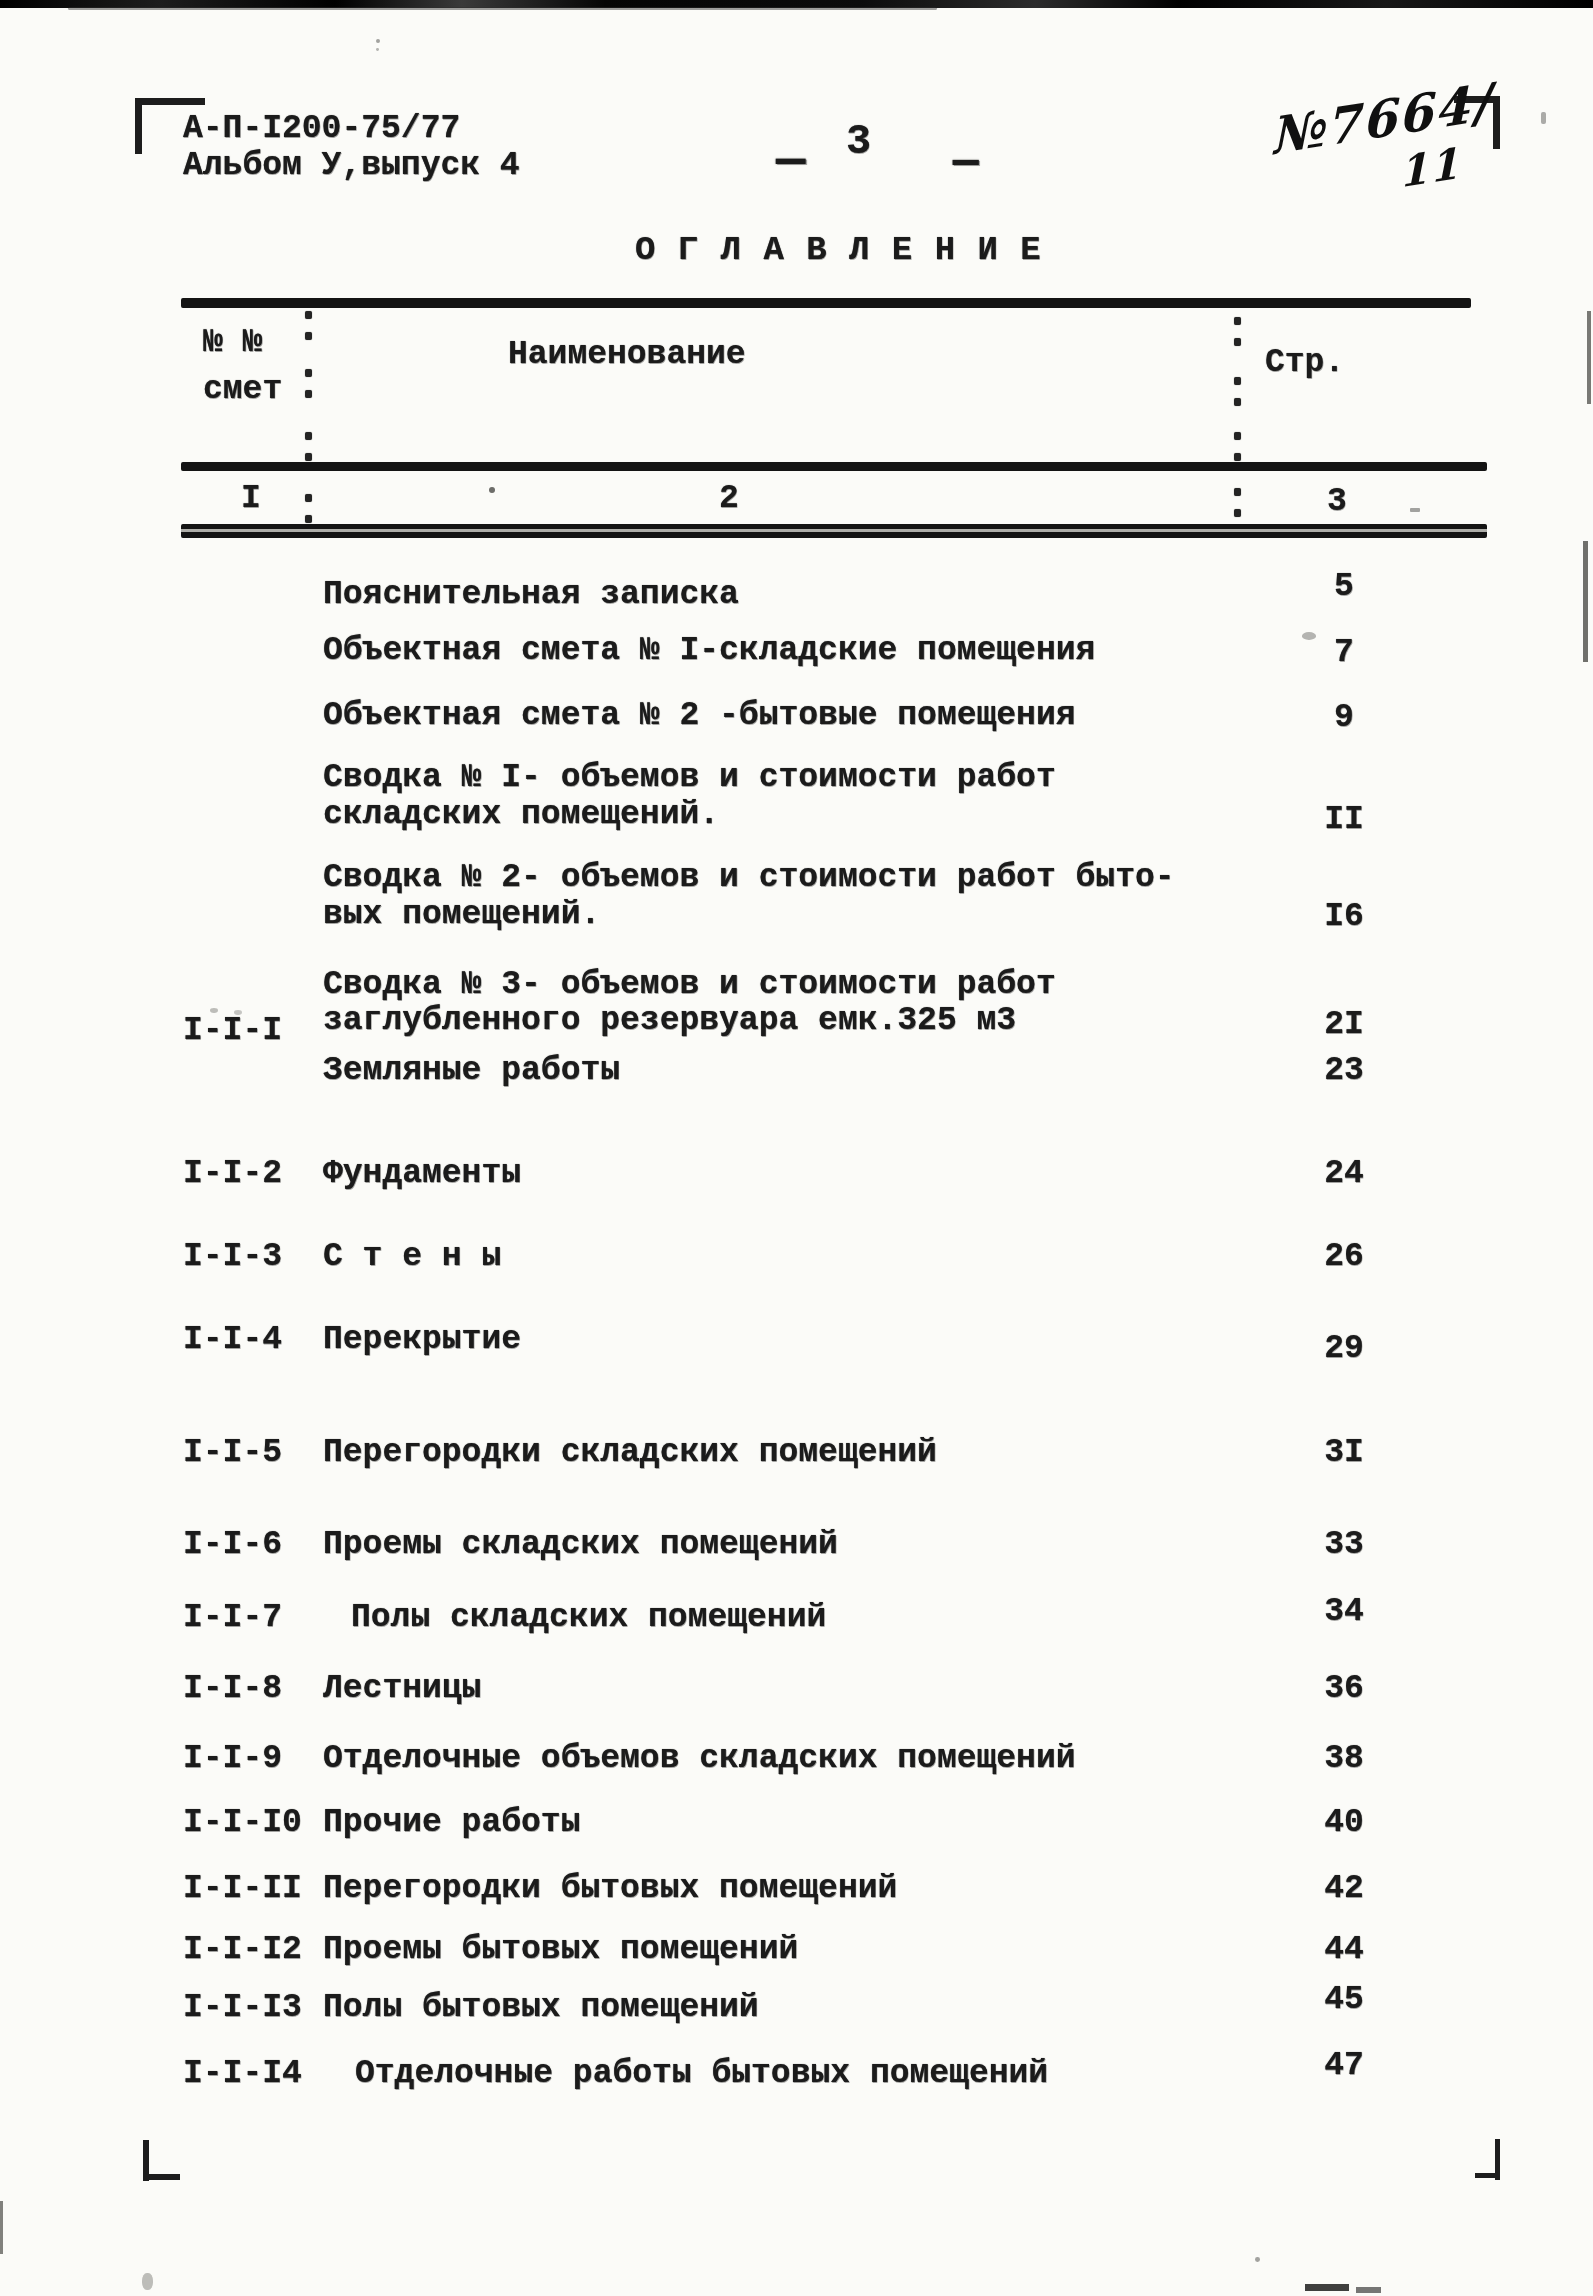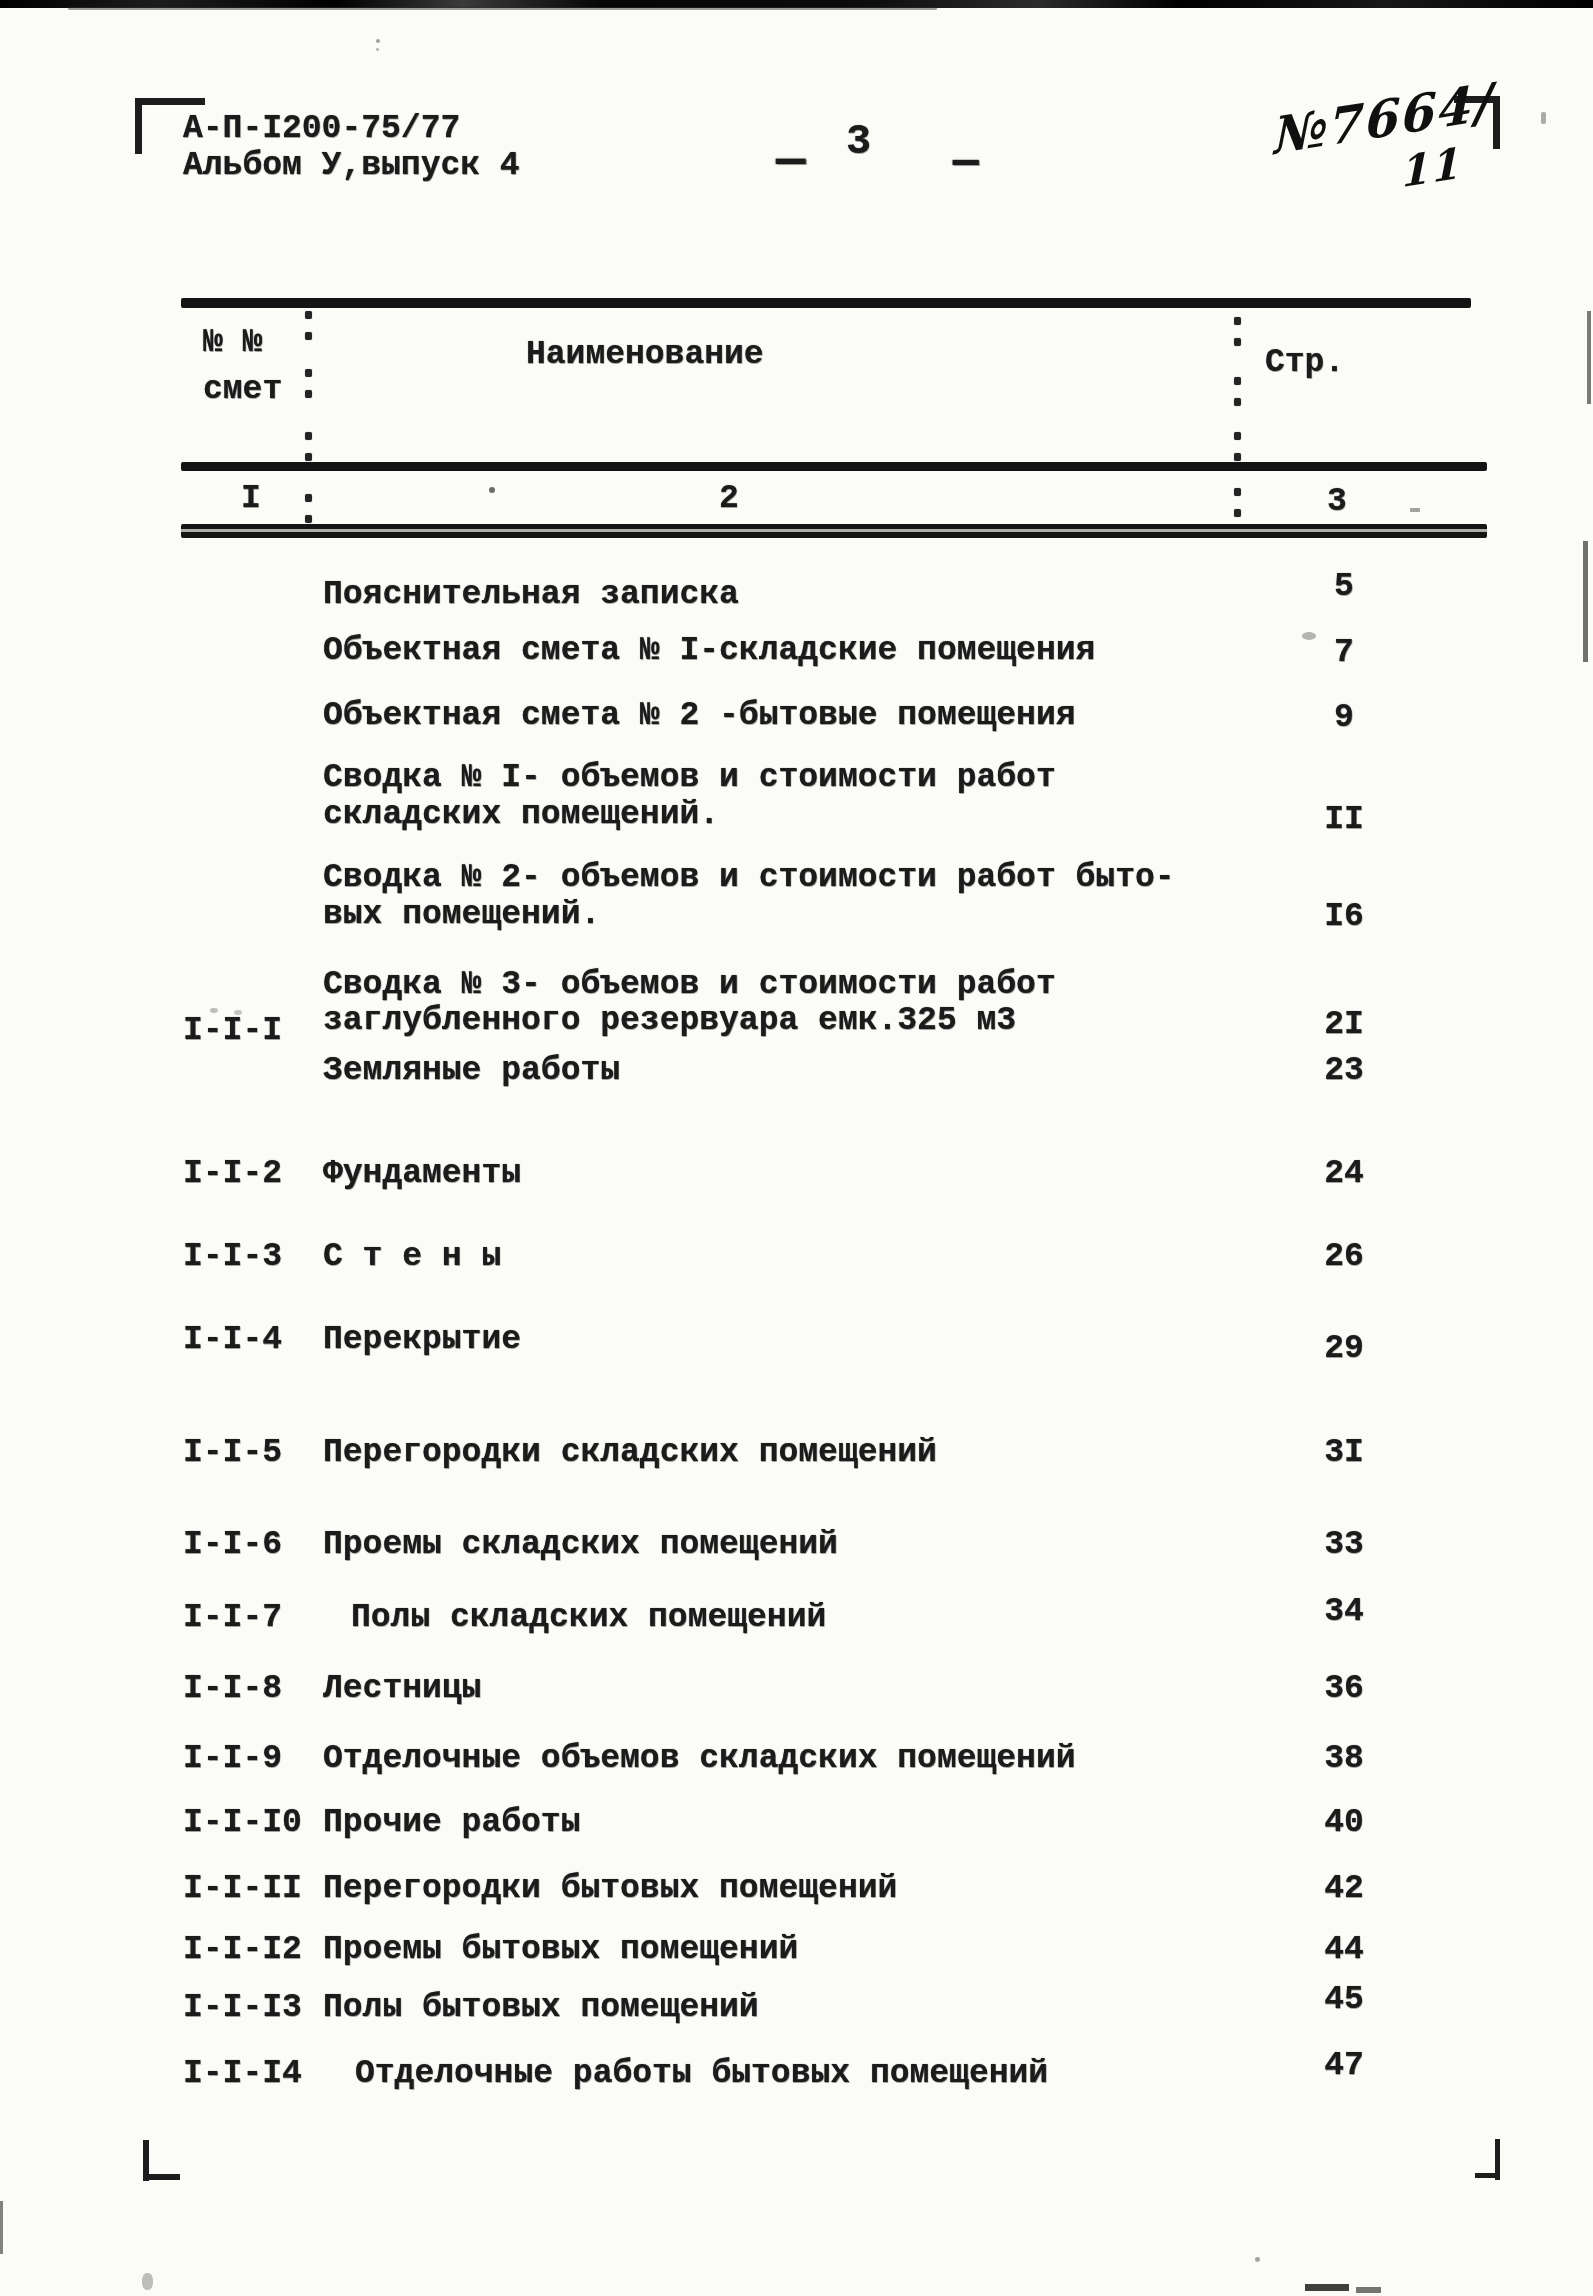--- a/index.html
+++ b/index.html
@@ -74,37 +74,38 @@
   <div class="t" style="left:183px;top:110px;">А-П-I200-75/77</div>
   <div class="t" style="left:183px;top:147px;">Альбом У,выпуск 4</div>
 
   <div class="hand" style="left:1273px;top:89px;font-size:50px;transform:rotate(-9deg) skewX(-10deg);">№7664/</div>
   <div class="hand" style="left:1402px;top:143px;font-size:42px;transform:rotate(-9deg) skewX(-10deg);">11</div>
 
   <div class="t" style="left:759px;top:143px;font-size:44px;transform:scaleX(2.4);transform-origin:left center;">-</div>
   <div class="t" style="left:846px;top:124px;font-size:42px;">3</div>
   <div class="t" style="left:938px;top:145px;font-size:42px;transform:scaleX(2.2);transform-origin:left center;">-</div>
 
+  <div class="t" style="left:635px;top:232px;font-size:34px;letter-spacing:1px;">О Г Л А В Л Е Н И Е</div>
 
   <div class="rule" style="left:181px;top:298px;width:1290px;height:9.7px;"></div>
   <div class="rule" style="left:181px;top:462px;width:1306px;height:8.7px;"></div>
   <div class="rule split" style="left:181px;top:524px;width:1306px;height:13.5px;"></div>
 
   <div class="vdots" style="left:305px;top:311px;"></div>
   <div class="vdots" style="left:305px;top:369px;"></div>
   <div class="vdots" style="left:305px;top:432px;"></div>
   <div class="vdots" style="left:305px;top:494px;"></div>
   <div class="vdots" style="left:1234px;top:317px;"></div>
   <div class="vdots" style="left:1234px;top:377px;"></div>
   <div class="vdots" style="left:1234px;top:432px;"></div>
   <div class="vdots" style="left:1234px;top:488px;"></div>
 
   <div class="t" style="left:203px;top:324px;">№ №</div>
   <div class="t" style="left:203px;top:371px;">смет</div>
-  <div class="t" style="left:526px;top:336px;">Наименование</div>
+  <div class="t" style="left:508px;top:336px;">Наименование</div>
   <div class="t" style="left:1265px;top:344px;">Стр.</div>
 
   <div class="t" style="left:241px;top:480px;">I</div>
   <div class="t" style="left:719px;top:480px;">2</div>
   <div class="t" style="left:1327px;top:483px;">3</div>
 
   <div class="row">
     <span class="t rname" style="top:576px;text-align:right;">Пояснительная записка</span>
     <span class="t rpage" style="top:568px;">5</span>
   </div>

